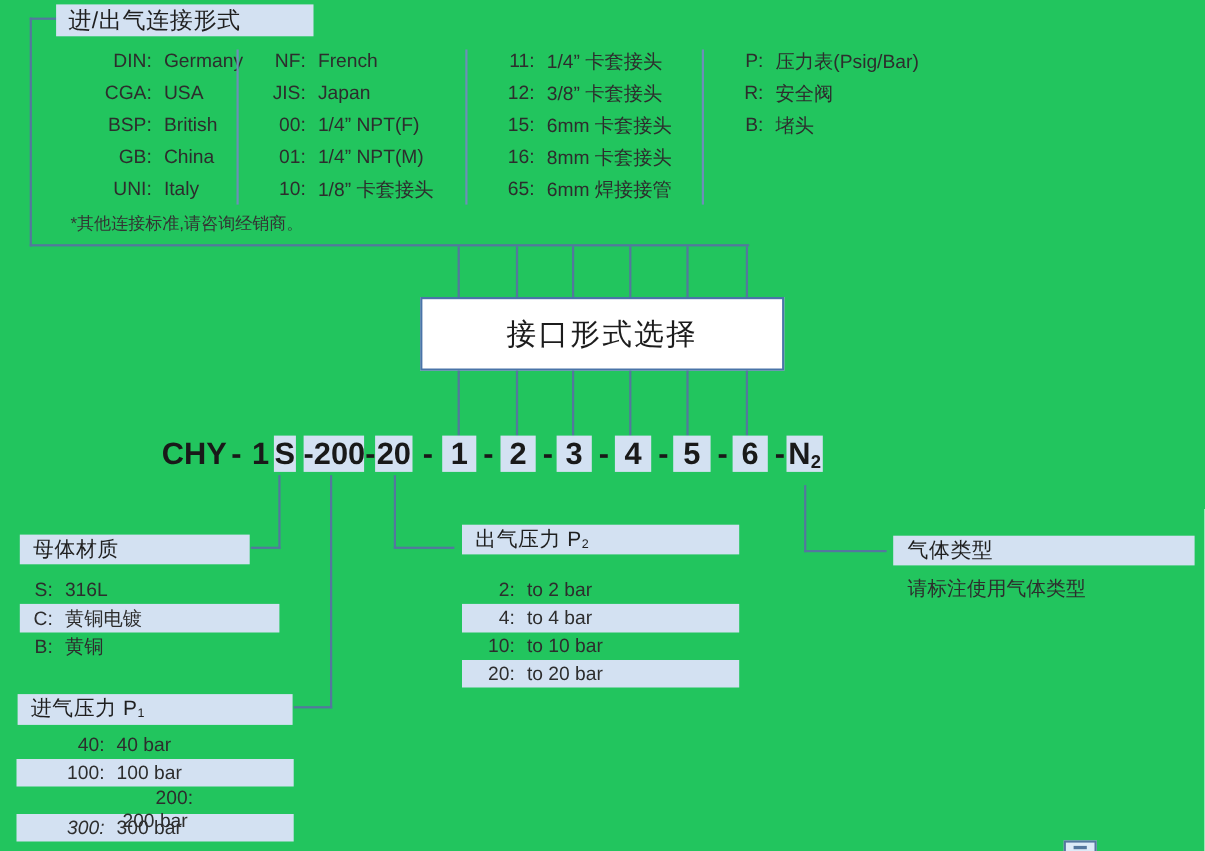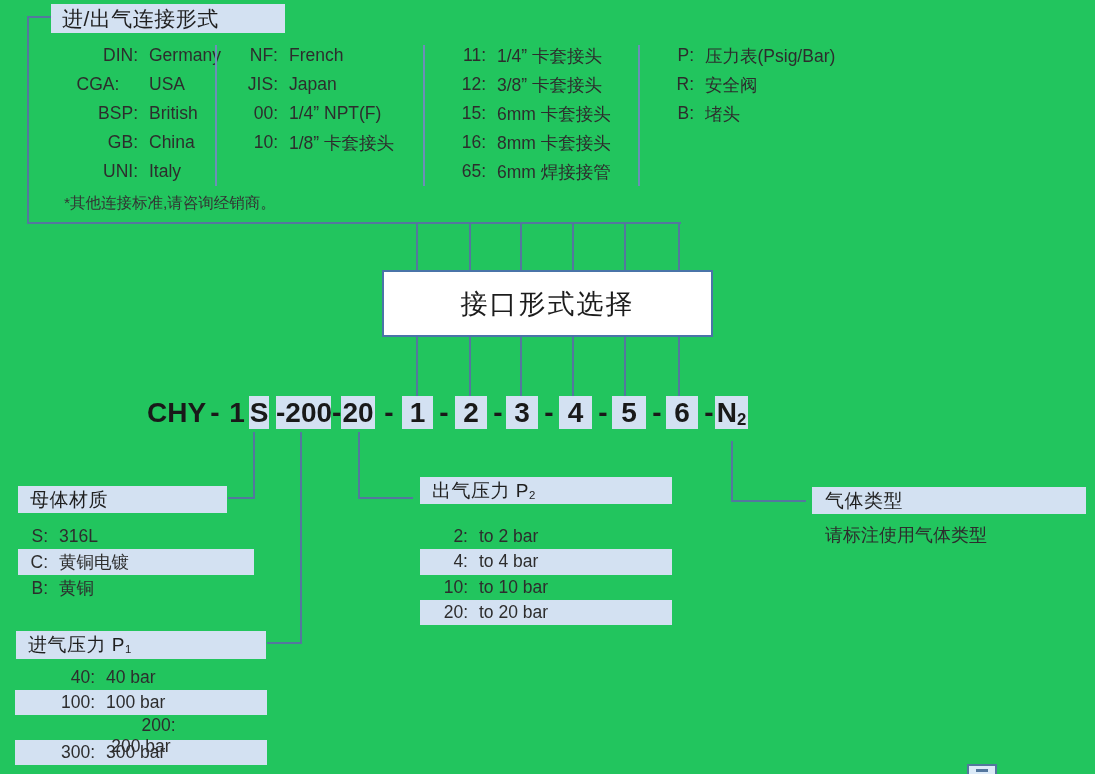--- a/index.html
+++ b/index.html
@@ -55,21 +55,21 @@
   <div class="line" style="left:27px;top:222px;width:654px;height:2px;"></div>
 
   <div class="title-box">进/出气连接形式</div>
 
   <div class="tcol" style="left:58px;">
     <div class="trow">
       <span class="tcode" style="width:80px;">DIN:</span>
       <span class="tlabel">Germany</span>
     </div>
     <div class="trow">
-      <span class="tcode" style="width:80px;text-align:center;">CGA:</span>
+      <span class="tcode" style="width:80px;">CGA:</span>
       <span class="tlabel">USA</span>
     </div>
     <div class="trow">
       <span class="tcode" style="width:80px;">BSP:</span>
       <span class="tlabel">British</span>
     </div>
     <div class="trow">
       <span class="tcode" style="width:80px;">GB:</span>
       <span class="tlabel">China</span>
     </div>
@@ -86,20 +86,24 @@
       <span class="tcode" style="width:40px;">NF:</span>
       <span class="tlabel">French</span>
     </div>
     <div class="trow">
       <span class="tcode" style="width:40px;">JIS:</span>
       <span class="tlabel">Japan</span>
     </div>
     <div class="trow">
       <span class="tcode" style="width:40px;">00:</span>
       <span class="tlabel">1/4” NPT(F)</span>
+    </div>
+    <div class="trow">
+      <span class="tcode" style="width:40px;">01:</span>
+      <span class="tlabel">1/4” NPT(M)</span>
     </div>
     <div class="trow">
       <span class="tcode" style="width:40px;">10:</span>
       <span class="tlabel">1/8” 卡套接头</span>
     </div>
   </div>
 
   <div class="divider" style="left:423px;"></div>
 
   <div class="tcol" style="left:448px;">
@@ -216,21 +220,21 @@
     </div>
     <div class="srow hl" style="height:25px;">
       <span class="scode" style="width:80px;">100:</span>
       <span>100 bar</span>
     </div>
     <div class="srow" style="height:25px;flex-direction:column;">
       <span class="scode" style="width:80px;">200:</span>
       <span>200 bar</span>
     </div>
     <div class="srow hl" style="height:25px;">
-      <span class="scode" style="width:80px;">300:</span>
+      <span class="scode" style="width:80px;font-style:italic;">300:</span>
       <span>300 bar</span>
     </div>
   </div>
 
   <div class="sec-h" style="left:420px;top:477px;width:252px;padding-left:12px;"><span>出气压力 P</span><sub>2</sub></div>
   <div class="abs" style="left:420px;top:524px;width:252px;">
     <div class="srow" style="height:25.3px;">
       <span class="scode" style="width:48px;">2:</span>
       <span>to 2 bar</span>
     </div>

